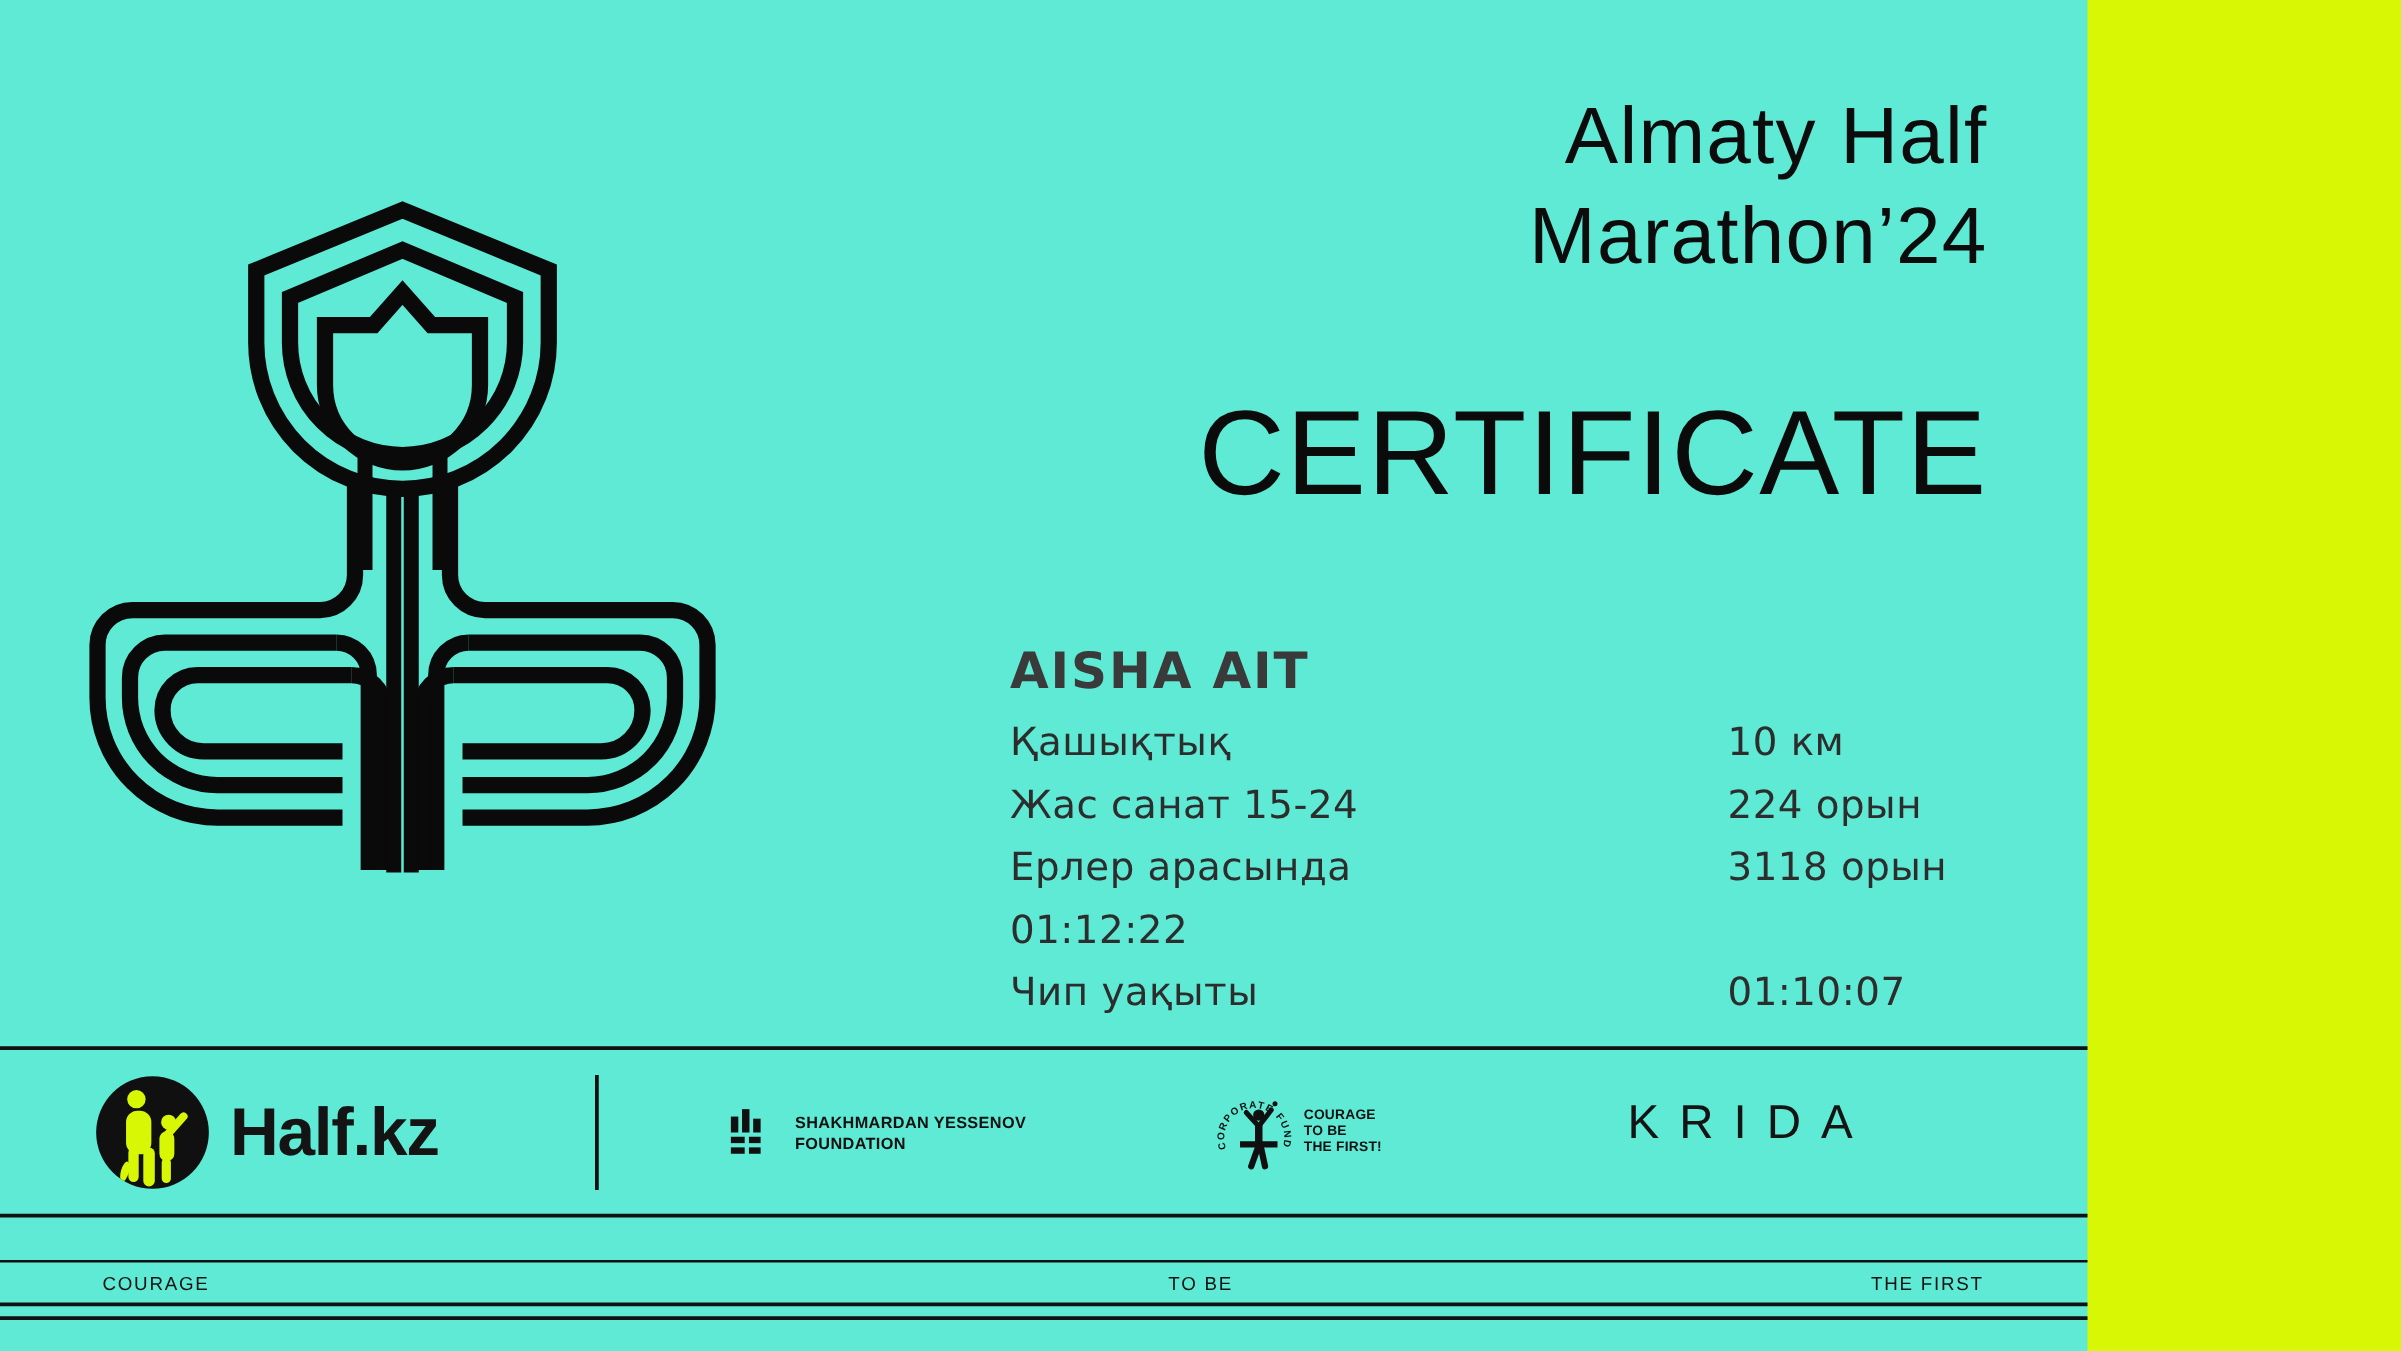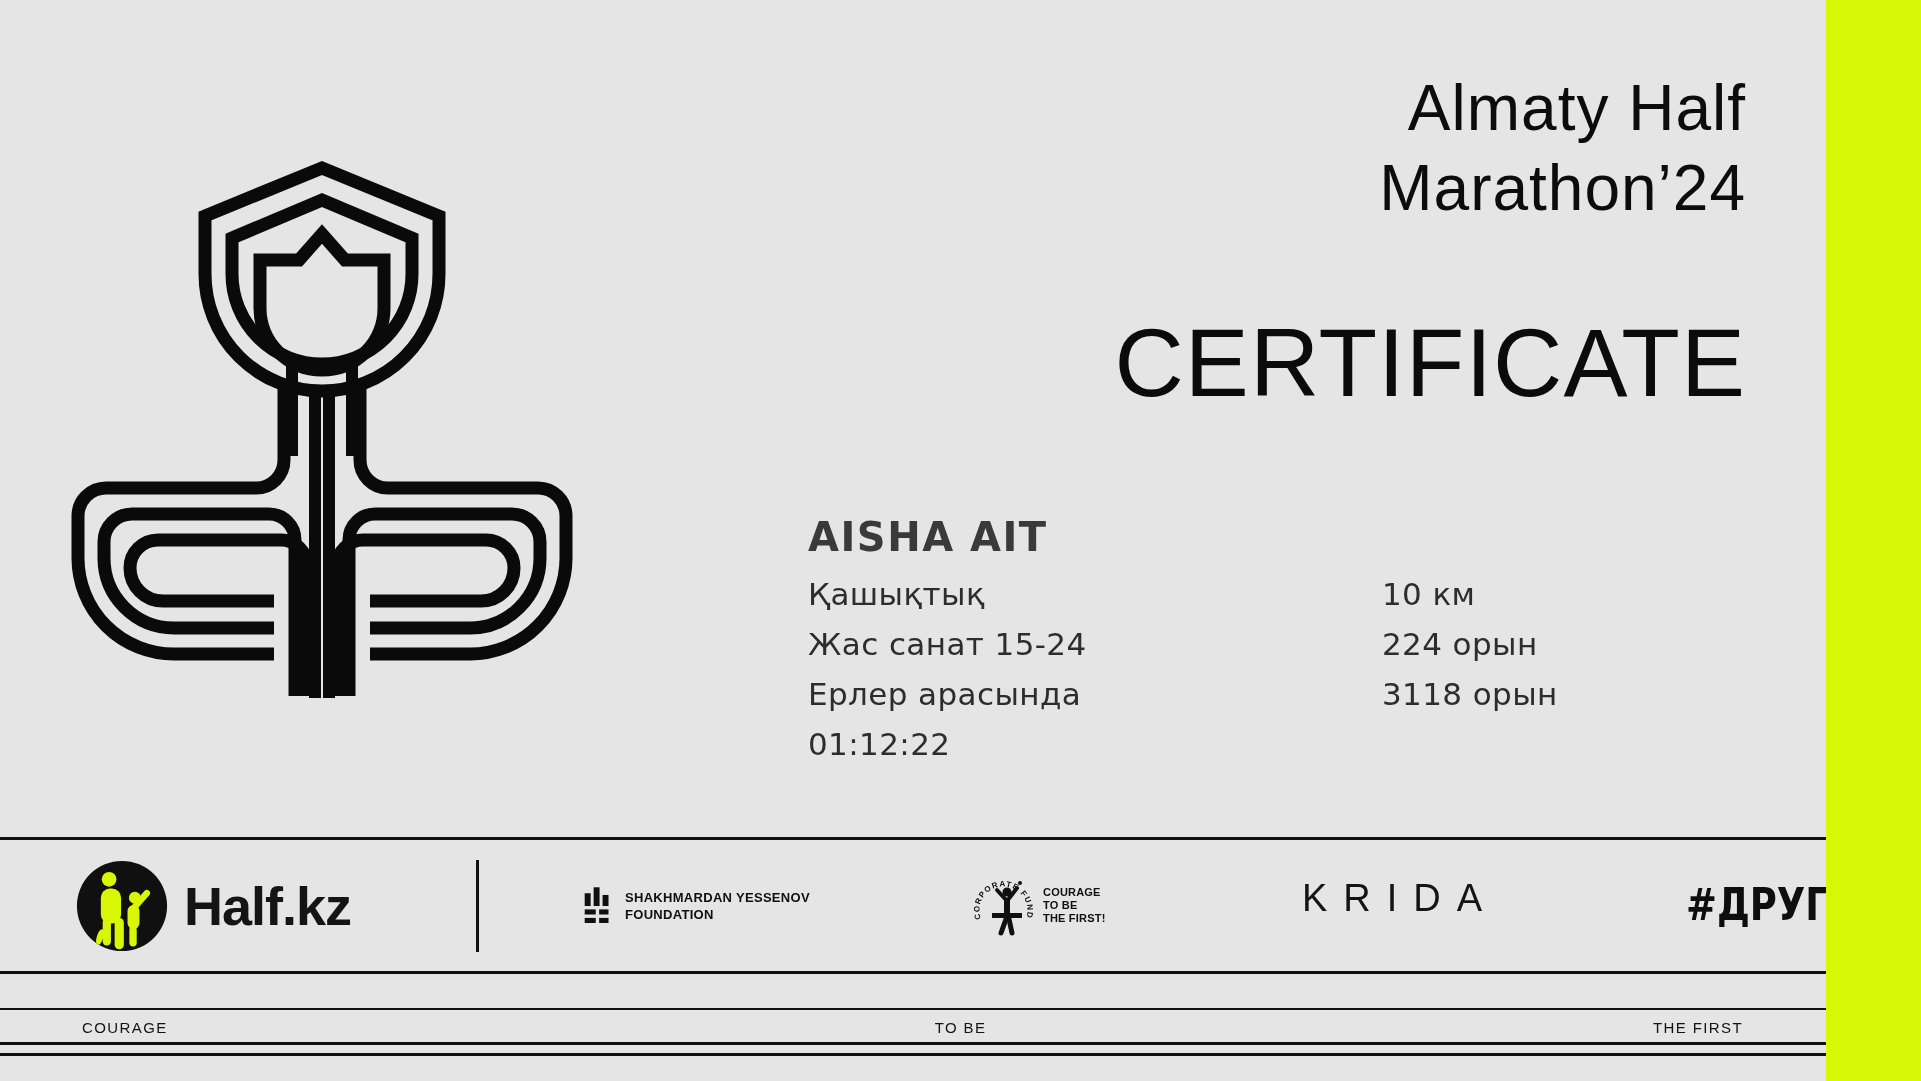--- a/index.html
+++ b/index.html
@@ -1,16 +1,16 @@
 <!DOCTYPE html>
 <html><head>
 <meta charset="utf-8">
 <style>
   html,body{margin:0;padding:0;background:#d8f704;}
-  .canvas{position:relative;width:1826px;height:1081px;background:#e5e5e5;overflow:hidden;
+  .canvas{position:relative;width:1670px;height:1081px;background:#5eead4;overflow:hidden;
           font-family:"Liberation Sans",sans-serif;color:#111;}
   .abs{position:absolute;}
 
   
   .event-title{right:80px;top:68px;text-align:right;font-size:64px;line-height:80px;
                font-weight:500;letter-spacing:1px;color:#0c0c0c;}
   .cert-heading{right:80px;top:308px;text-align:right;font-size:96px;font-weight:500;
                 letter-spacing:1px;color:#0b0b0b;}
 
   
@@ -21,21 +21,21 @@
            letter-spacing:0.4px;color:#2d2d2d;}
   .res-row .lbl{flex:0 0 574px;}
   .res-row .val{flex:1;}
 
   
   .sponsor-bar{left:0;top:837px;width:1921px;height:137px;border-top:3px solid #111;
                border-bottom:3px solid #111;box-sizing:border-box;}
   .kaspi{left:76px;top:50%;transform:translateY(-50%);display:flex;align-items:center;gap:16px;}
   .kaspi-word{font-size:54px;font-weight:700;letter-spacing:-1px;color:#141414;}
   .bar-divider{left:476px;top:20px;width:3px;height:92px;background:#111;}
-  .yessenov{left:583px;top:50%;transform:translateY(-50%);display:flex;align-items:center;gap:8px;}
+  .yessenov{left:583px;top:50%;transform:translateY(-50%);display:flex;align-items:center;gap:19px;}
   .yessenov-text{font-size:13px;font-weight:700;line-height:17px;letter-spacing:0.3px;color:#101010;}
   .corporate{left:973px;top:50%;transform:translateY(-50%);display:flex;align-items:center;gap:8px;}
   .corporate-text{font-size:11px;font-weight:700;line-height:13px;letter-spacing:0.2px;color:#101010;}
   .krida{left:1302px;top:888px;font-size:38px;font-weight:400;letter-spacing:16px;color:#141414;}
   .hashtag{left:1686px;top:889px;font-size:45px;font-weight:700;color:#0e0e0e;
            transform:scaleX(0.82);transform-origin:left center;
            font-family:"DejaVu Sans","Liberation Sans",sans-serif;white-space:nowrap;}
 
   
   .rule{left:0;width:1921px;background:#111;}
@@ -100,20 +100,24 @@
     <div class="res-row">
       <span class="lbl">Жас санат 15-24</span>
       <span class="val">224 орын</span>
     </div>
     <div class="res-row">
       <span class="lbl">Ерлер арасында</span>
       <span class="val">3118 орын</span>
     </div>
     <div class="res-row">
       <span class="val">01:12:22</span>
+    </div>
+    <div class="res-row">
+      <span class="lbl">Чип уақыты</span>
+      <span class="val">01:10:07</span>
     </div>
   </div>
 
   <div class="abs sponsor-bar">
 
     <div class="abs kaspi">
       <span>
         <svg width="92" height="92" viewBox="0 0 100 100">
           <clipPath id="kclip">
               <circle cx="50" cy="50" r="49"></circle>

